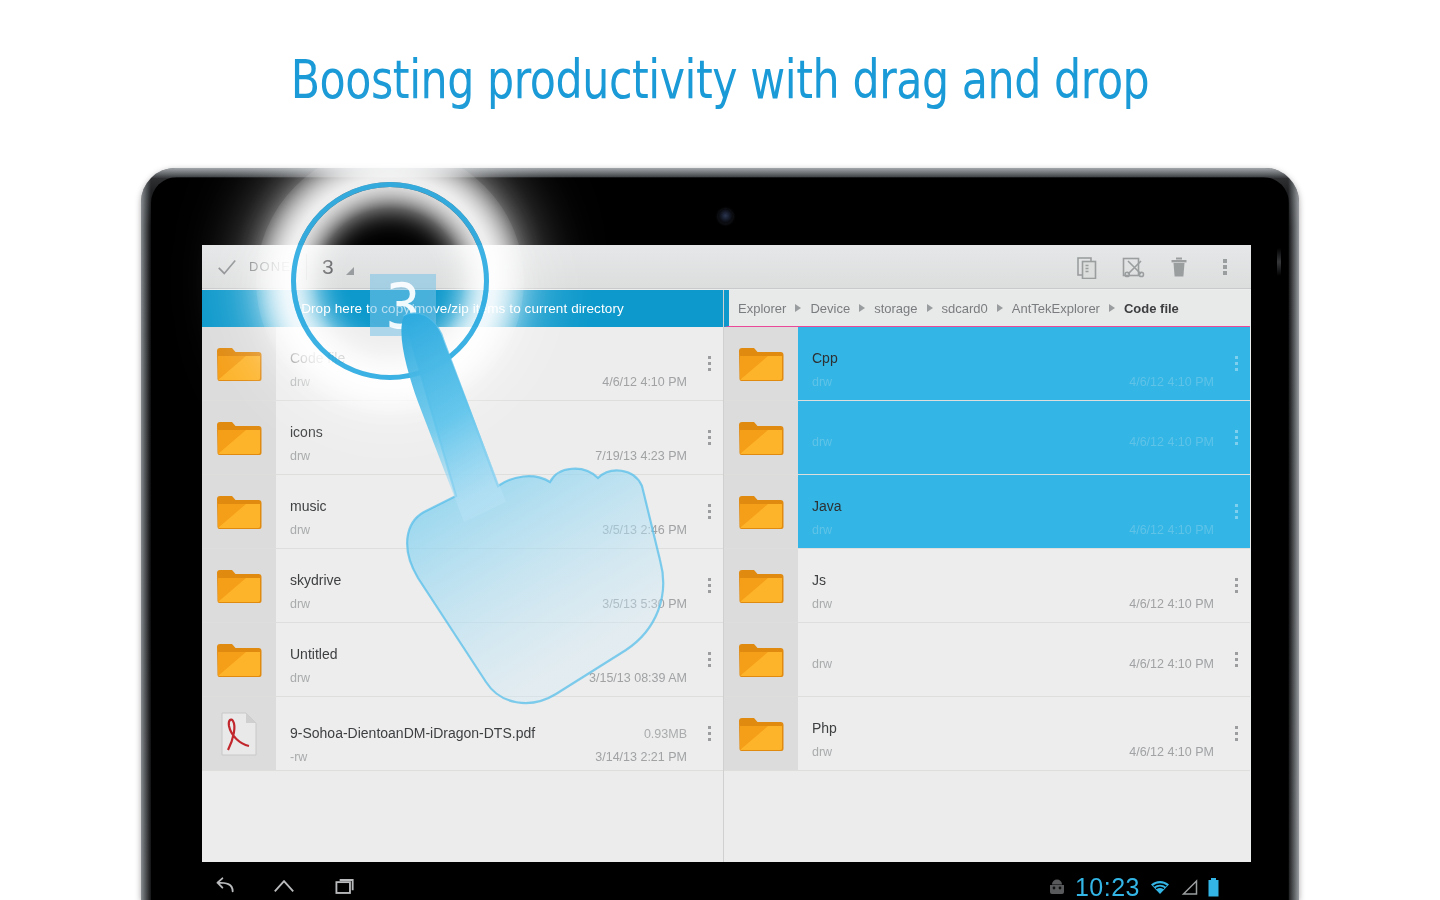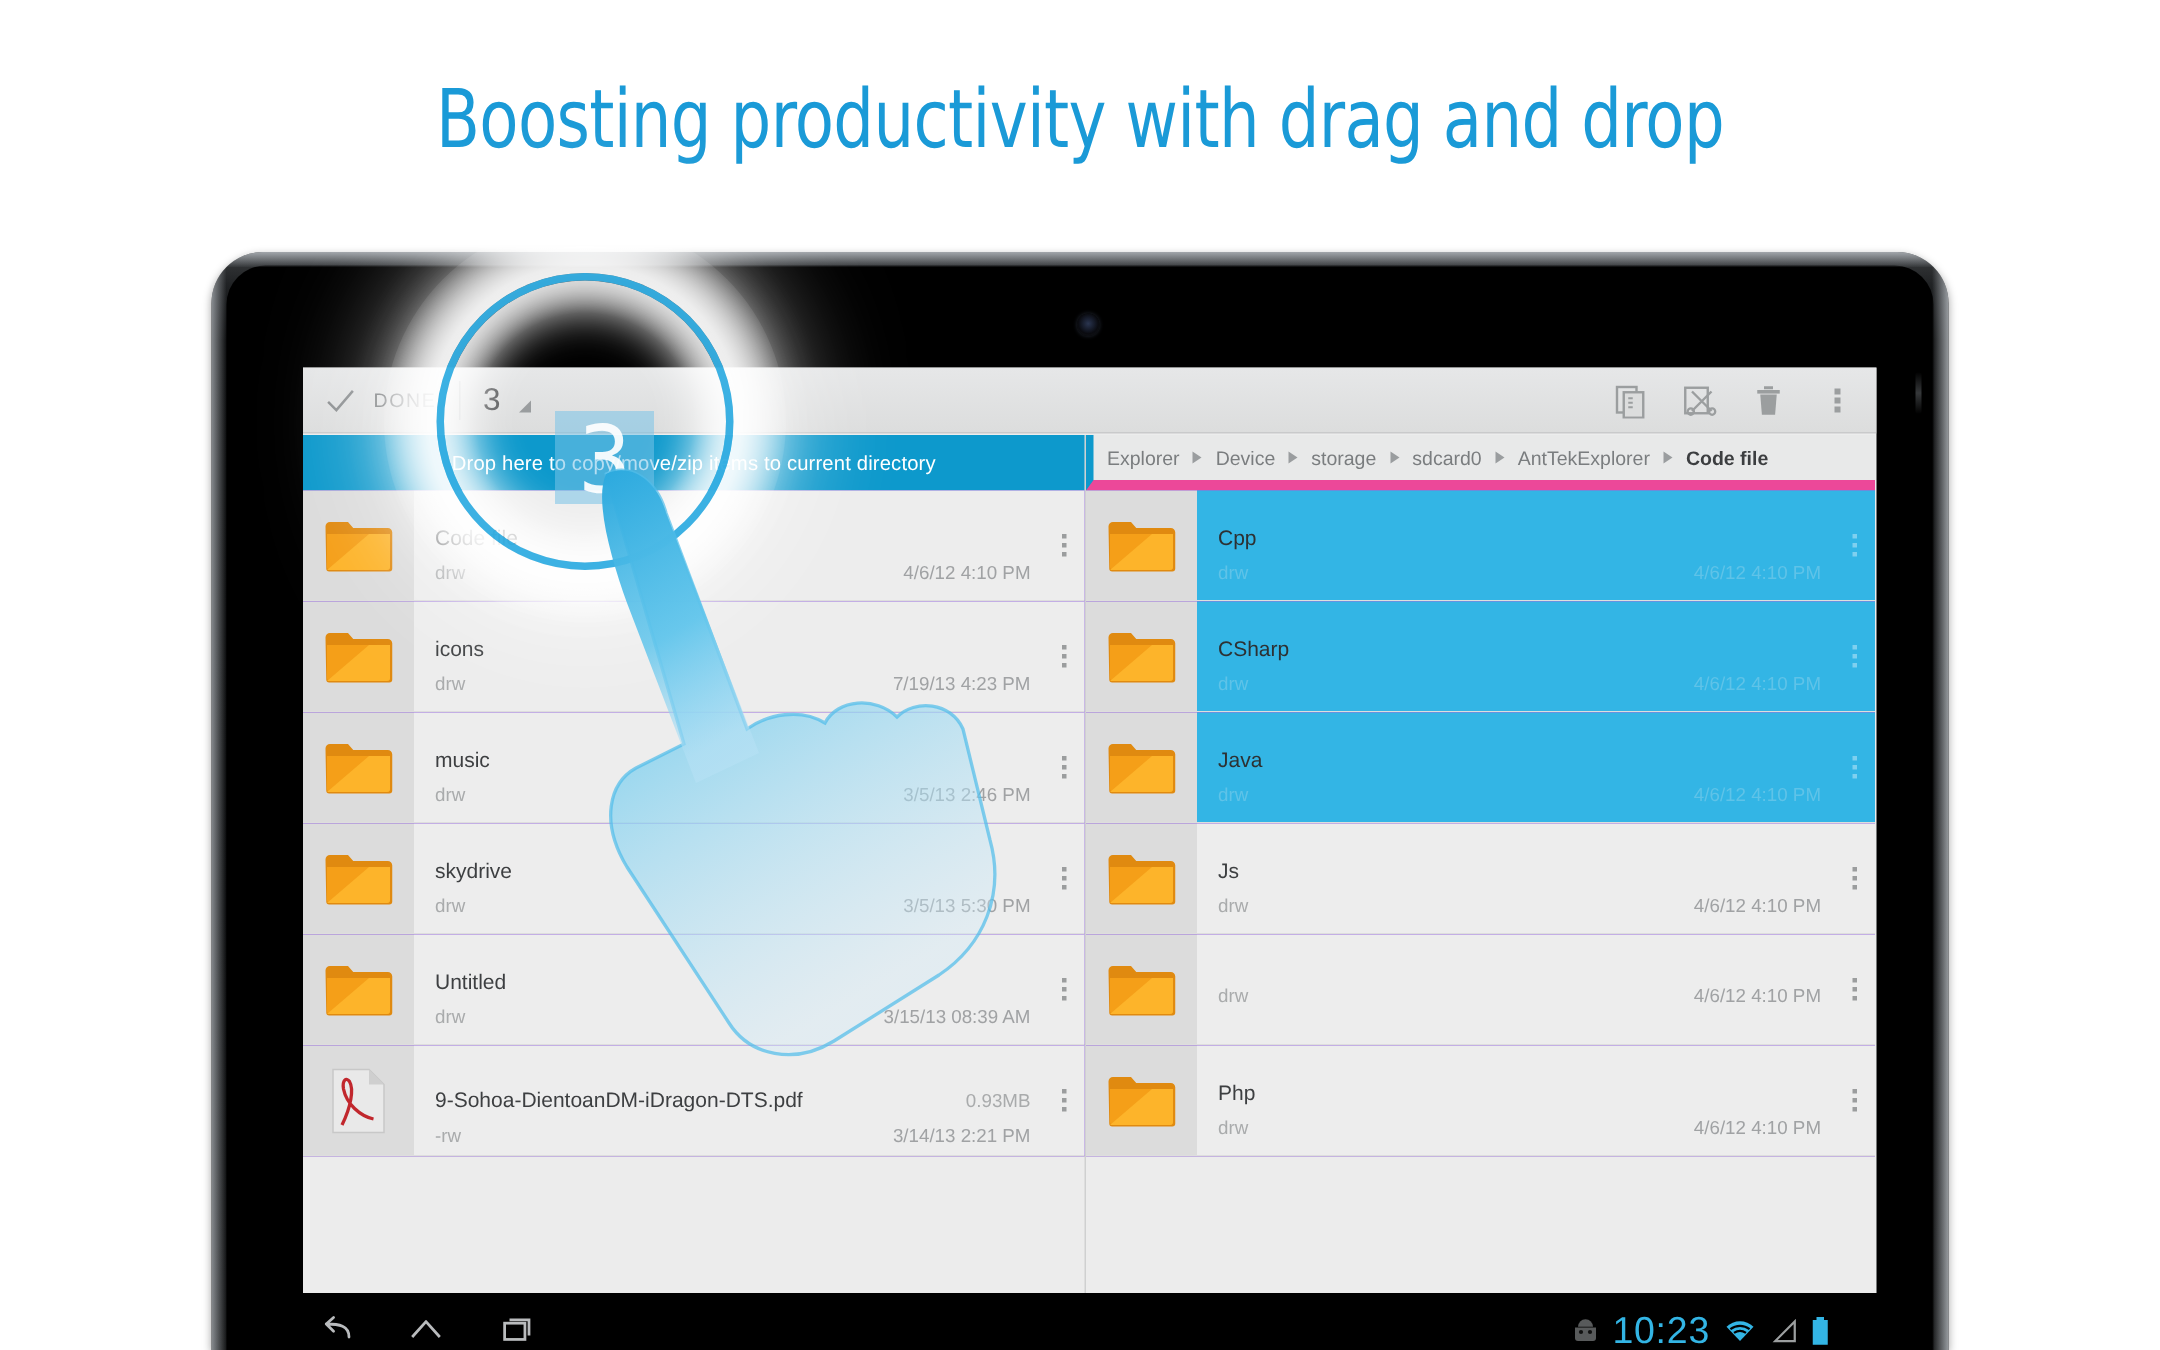--- a/index.html
+++ b/index.html
@@ -100,21 +100,21 @@
   .pane-left { width: 522px; border-right: 1px solid #cfd0d0; }
   .pane-right { width: 526px; }
 
   .dropzone {
     height: 37px; background: #0d99cc;
     display: flex; align-items: center; justify-content: center;
     color: #ffffff; font-size: 13.5px; letter-spacing: 0.1px;
   }
   .crumbbar {
     height: 37px; background: #e8e9e9;
-    border-bottom: 7px solid #ec4899;
+    border-bottom: 1px solid #ec4899;
     display: flex; align-items: center; padding-left: 9px;
     border-left: 5px solid #0d99cc;
   }
   .crumb { font-size: 13px; color: #7a7d7f; white-space: nowrap; }
   .crumb.current { color: #3c3e40; font-weight: bold; }
   .crumb-sep {
     width: 0; height: 0; margin: 0 9px;
     border-top: 4.5px solid transparent;
     border-bottom: 4.5px solid transparent;
     border-left: 6px solid #9a9d9f;
@@ -447,24 +447,20 @@
             </div>
             <div class="row selected">
               <div class="row-thumb">
                 <svg class="folder-ic" viewBox="0 0 46 36">
                   <path d="M1 5 a3 3 0 0 1 3-3 h12 l3.5 4 h23 a3 3 0 0 1 3 3 v24 a2 2 0 0 1 -2 2 h-40 a2 2 0 0 1 -2 -2 z" fill="#e08a10"></path>
                   <path d="M2 10 h42 v22 a2 2 0 0 1 -2 2 h-38 a2 2 0 0 1 -2 -2 z" fill="#f59f18"></path>
                   <path d="M2 34 L30 10 H44 v22 a2 2 0 0 1 -2 2 z" fill="#fdb42a"></path>
                 </svg>
               </div>
               <div class="row-body">
-                <div class="row-line1">
-                  <span class="file-name">CSharp</span>
-                  <span class="file-size"></span>
-                </div>
                 <div class="row-line2">
                   <span class="file-perm">drw</span>
                   <span class="file-date">4/6/12 4:10 PM</span>
                 </div>
                 <div class="row-menu">
                   <i></i>
                   <i></i>
                   <i></i>
                 </div>
               </div>

